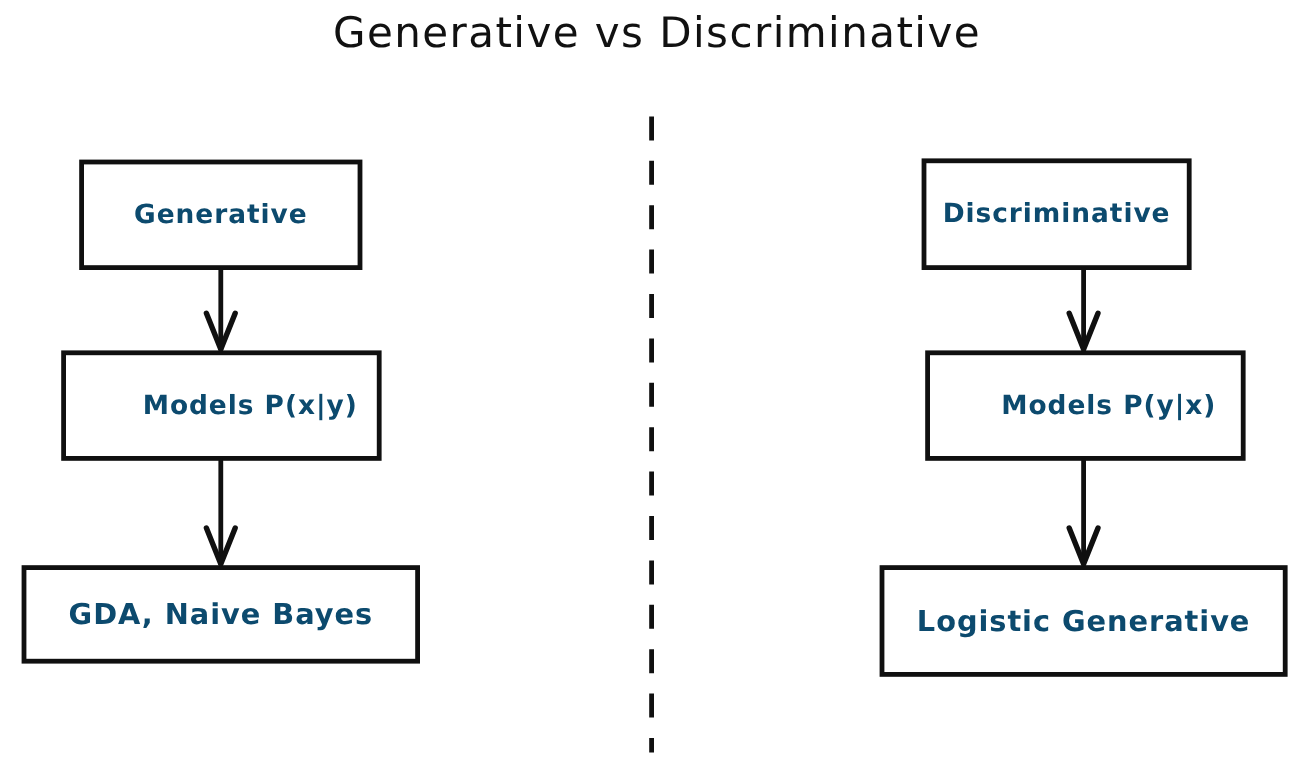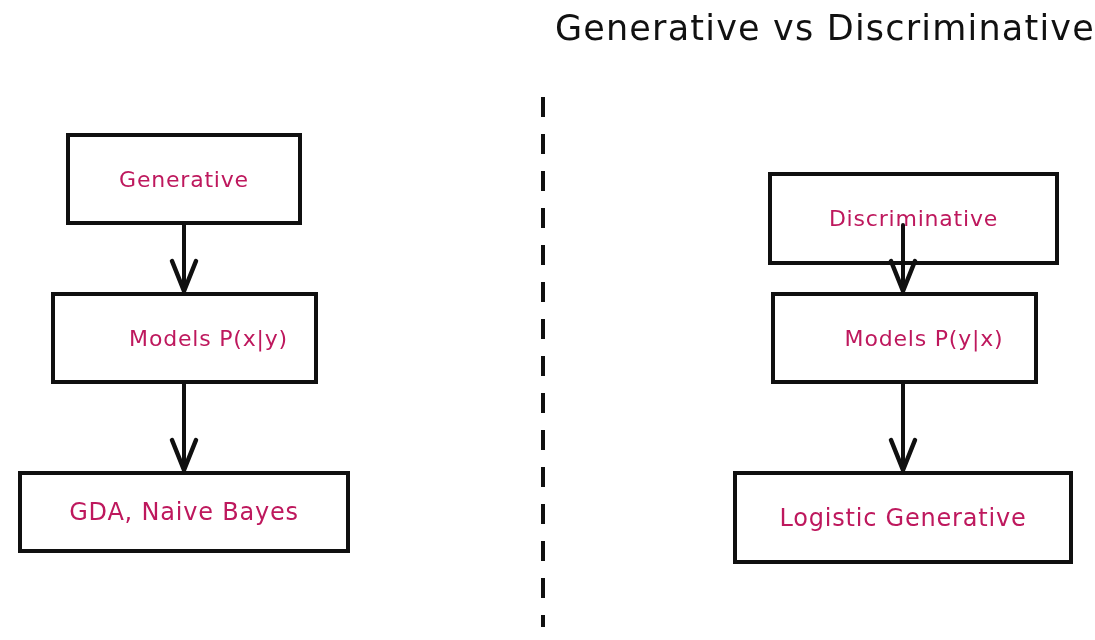--- a/index.html
+++ b/index.html
@@ -15,44 +15,45 @@
     width: 1095px;
     height: 640px;
     background: #ffffff;
     overflow: hidden;
   }
   .diagram-title {
     position: absolute;
     left: 0;
     top: 8px;
     width: 1095px;
-    text-align: right;
+    text-align: center;
     font-family: "DejaVu Sans", sans-serif;
     font-size: 35px;
     font-weight: 400;
     letter-spacing: 1.2px;
     color: #111111;
     white-space: nowrap;
   }
   .node-box {
     position: absolute;
     box-sizing: border-box;
     border: 4px solid #101010;
     background: #ffffff;
     display: flex;
     align-items: center;
     justify-content: center;
   }
   .node-label {
     font-family: "DejaVu Sans", sans-serif;
     font-size: 22px;
     letter-spacing: 0.8px;
-    color: #be185d;
+    color: #0c4a6e;
     white-space: nowrap;
     text-align: left;
+    font-weight: bold;
   }
   .node-label.big {
     font-size: 24px;
   }
   .arrow-svg {
     position: absolute;
     overflow: visible;
   }
   .divider-svg {
     position: absolute;
@@ -73,21 +74,21 @@
   <div id="nodes-layer">
       <div class="node-box" style="left: 66px; top: 133px; width: 236px; height: 92px;">
         <span class="node-label">Generative</span>
       </div>
       <div class="node-box" style="left: 51px; top: 292px; width: 267px; height: 92px; padding-left: 48px;">
         <span class="node-label">Models P(x|y)</span>
       </div>
       <div class="node-box" style="left: 18px; top: 471px; width: 332px; height: 82px;">
         <span class="node-label big">GDA, Naive Bayes</span>
       </div>
-      <div class="node-box" style="left: 768px; top: 132px; width: 291px; height: 93px; margin-top: 40px;">
+      <div class="node-box" style="left: 768px; top: 132px; width: 225px; height: 93px;">
         <span class="node-label">Discriminative</span>
       </div>
       <div class="node-box" style="left: 771px; top: 292px; width: 267px; height: 92px; padding-left: 39px;">
         <span class="node-label">Models P(y|x)</span>
       </div>
       <div class="node-box" style="left: 733px; top: 471px; width: 340px; height: 93px;">
         <span class="node-label big">Logistic Generative</span>
       </div>
     </div>
   <div id="arrows-layer">

